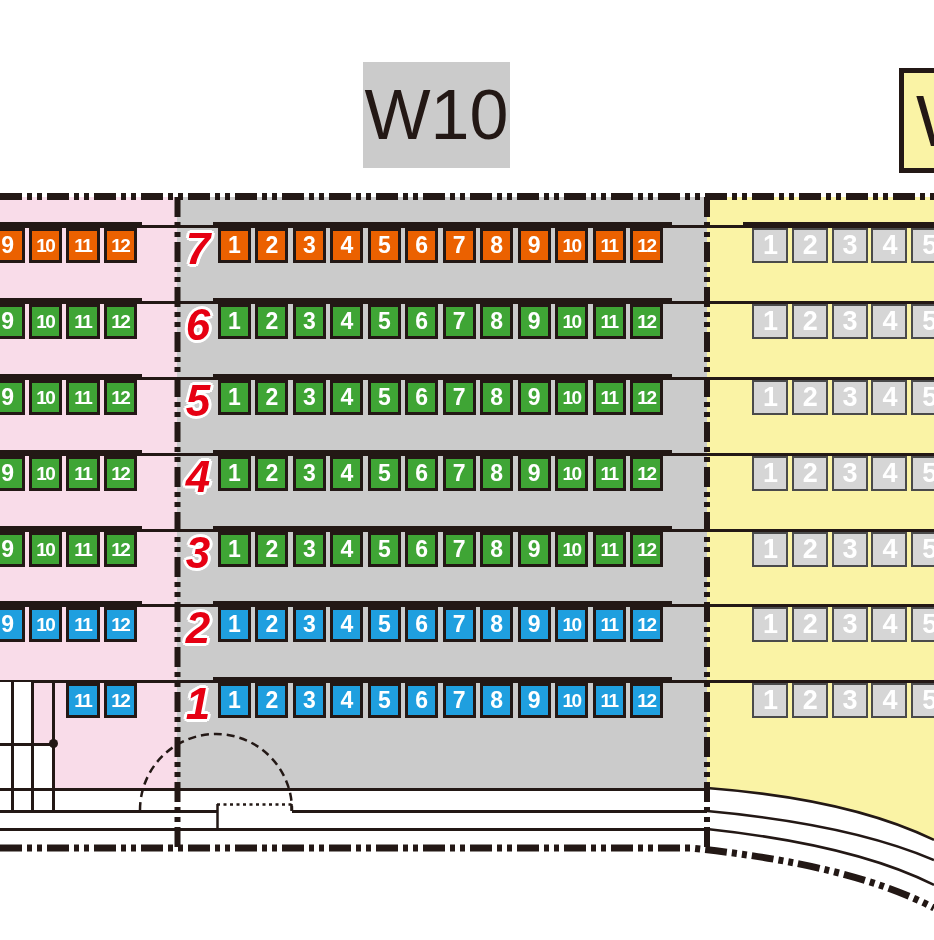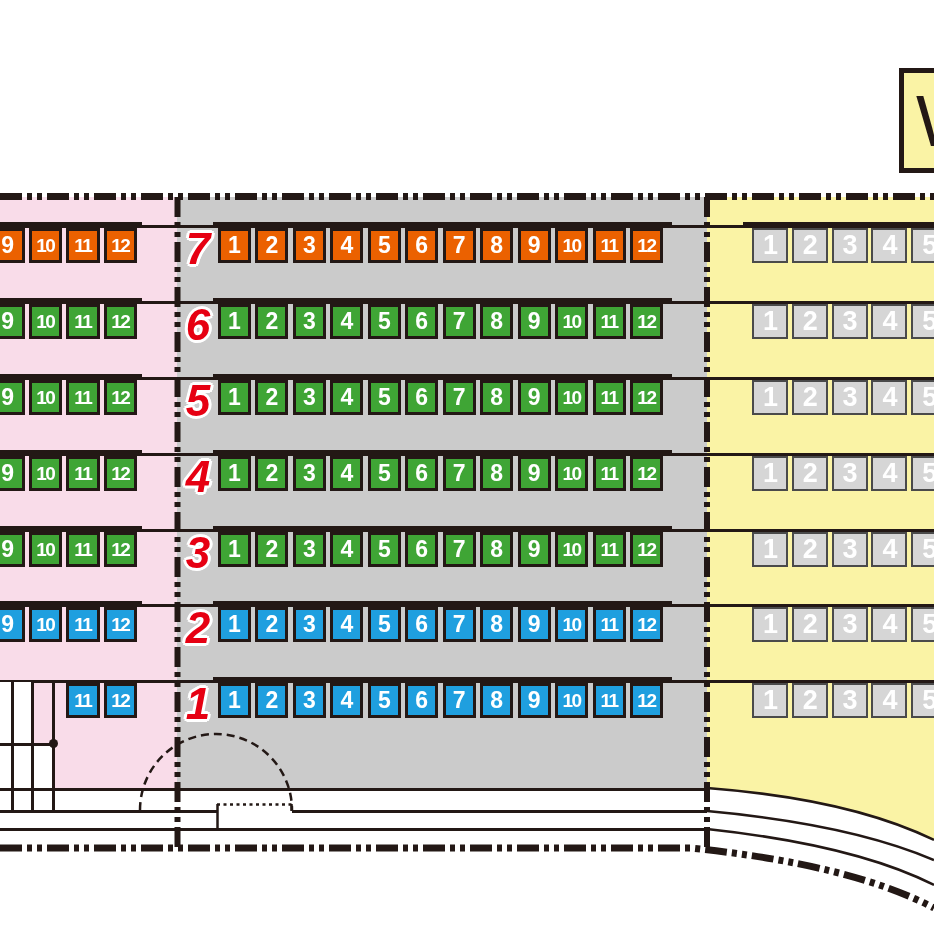--- a/index.html
+++ b/index.html
@@ -236,15 +236,16 @@
     <path d="M0,848 H690 Q850,864 934,908" stroke="#231815" stroke-width="7" fill="none" stroke-dasharray="22 5 5 5 5 5"></path>
     <path d="M707,788 Q850,799 934,840" stroke="#231815" stroke-width="2.5" fill="none"></path>
     <path d="M707,811 Q850,824 934,860" stroke="#231815" stroke-width="2.5" fill="none"></path>
     <path d="M707,829 Q855,845 934,885" stroke="#231815" stroke-width="2.5" fill="none"></path>
     <path d="M140,810 A76,76 0 0 1 292,810" stroke="#231815" stroke-width="2.5" fill="none" stroke-dasharray="8 5"></path>
     <path d="M217,804.5 H292" stroke="#231815" stroke-width="2.5" fill="none" stroke-dasharray="3 3.5"></path>
     <path d="M217.5,804 V828" stroke="#231815" stroke-width="2.5" fill="none"></path>
     <path d="M291.5,804 V811" stroke="#231815" stroke-width="2.5" fill="none"></path>
   </svg>
 
+  <div class="titlebox" id="title-center">W10</div>
   <div class="titlebox" id="title-right">W</div>
 
 </div>
 
 </body></html>

